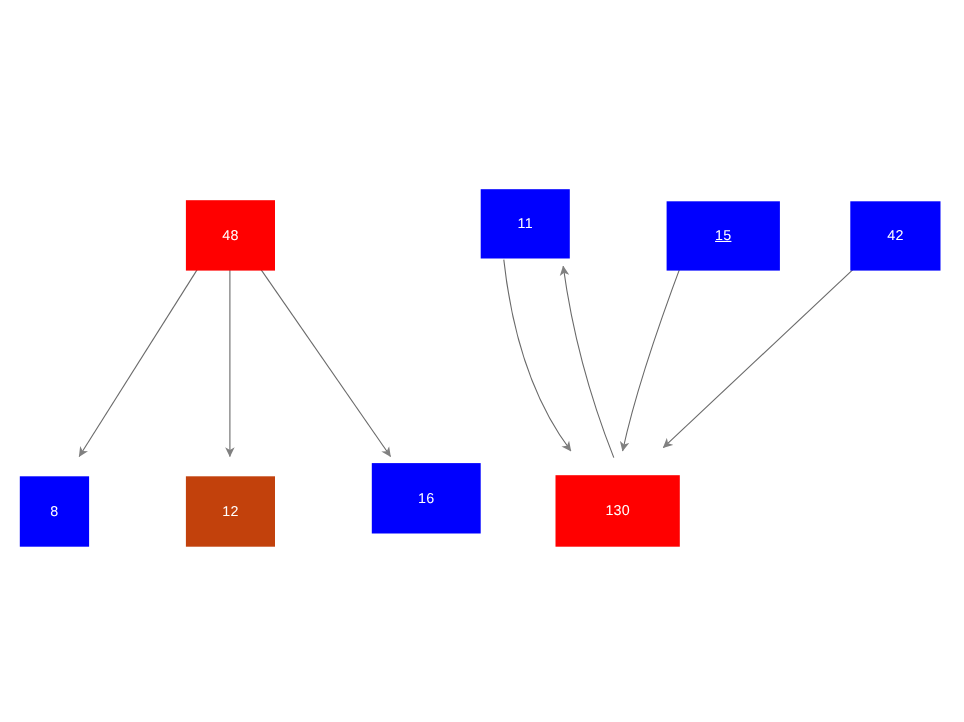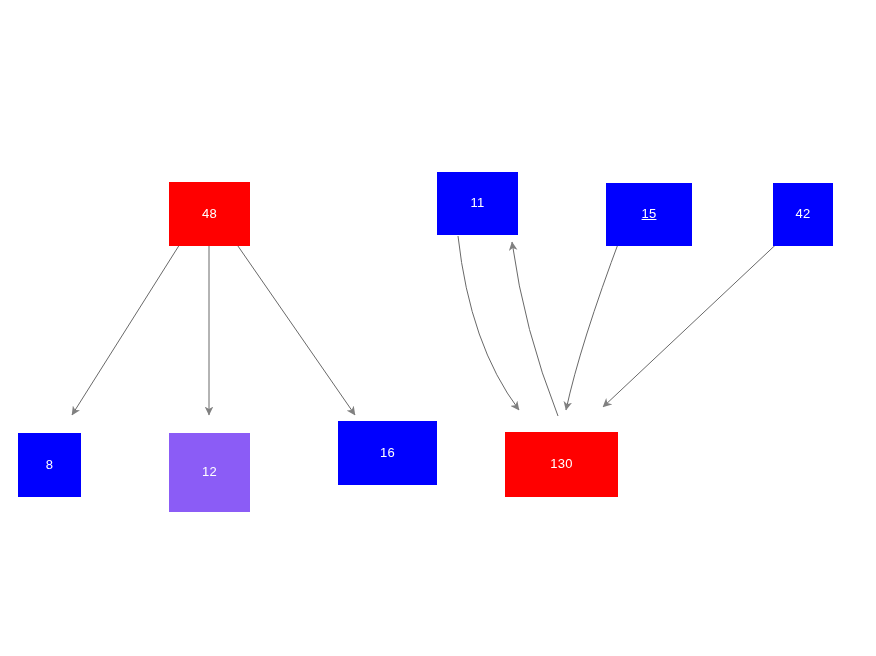--- a/index.html
+++ b/index.html
@@ -67,33 +67,33 @@
       </g>
   </svg>
 
   <div id="node-group">
       <div class="node" style="left: 169px; top: 170px; width: 81px; height: 64px; background: rgb(255, 0, 0);">
         <span class="node-label" style="color: rgb(255, 255, 255);">48</span>
       </div>
       <div class="node" style="left: 18px; top: 421px; width: 63px; height: 64px; background: rgb(0, 0, 255);">
         <span class="node-label" style="color: rgb(255, 255, 255);">8</span>
       </div>
-      <div class="node" style="left: 169px; top: 421px; width: 81px; height: 79px; background: #8b5cf6;">
+      <div class="node" style="left: 169px; top: 421px; width: 81px; height: 64px; background: #c2410c;">
         <span class="node-label" style="color: rgb(255, 255, 255);">12</span>
       </div>
       <div class="node" style="left: 338px; top: 409px; width: 99px; height: 64px; background: rgb(0, 0, 255);">
         <span class="node-label" style="color: rgb(255, 255, 255);">16</span>
       </div>
       <div class="node" style="left: 437px; top: 160px; width: 81px; height: 63px; background: rgb(0, 0, 255);">
         <span class="node-label" style="color: rgb(255, 255, 255);">11</span>
       </div>
-      <div class="node" style="left: 606px; top: 171px; width: 86px; height: 63px; background: rgb(0, 0, 255); text-decoration: underline;">
+      <div class="node" style="left: 606px; top: 171px; width: 103px; height: 63px; background: rgb(0, 0, 255); text-decoration: underline;">
         <span class="node-label" style="color: rgb(255, 255, 255);">15</span>
       </div>
-      <div class="node" style="left: 773px; top: 171px; width: 60px; height: 63px; background: rgb(0, 0, 255);">
+      <div class="node" style="left: 773px; top: 171px; width: 82px; height: 63px; background: rgb(0, 0, 255);">
         <span class="node-label" style="color: rgb(255, 255, 255);">42</span>
       </div>
       <div class="node" style="left: 505px; top: 420px; width: 113px; height: 65px; background: rgb(255, 0, 0); text-align: right;">
         <span class="node-label" style="color: rgb(255, 255, 255);">130</span>
       </div>
     </div>
 
 </div>
 
 </body></html>

